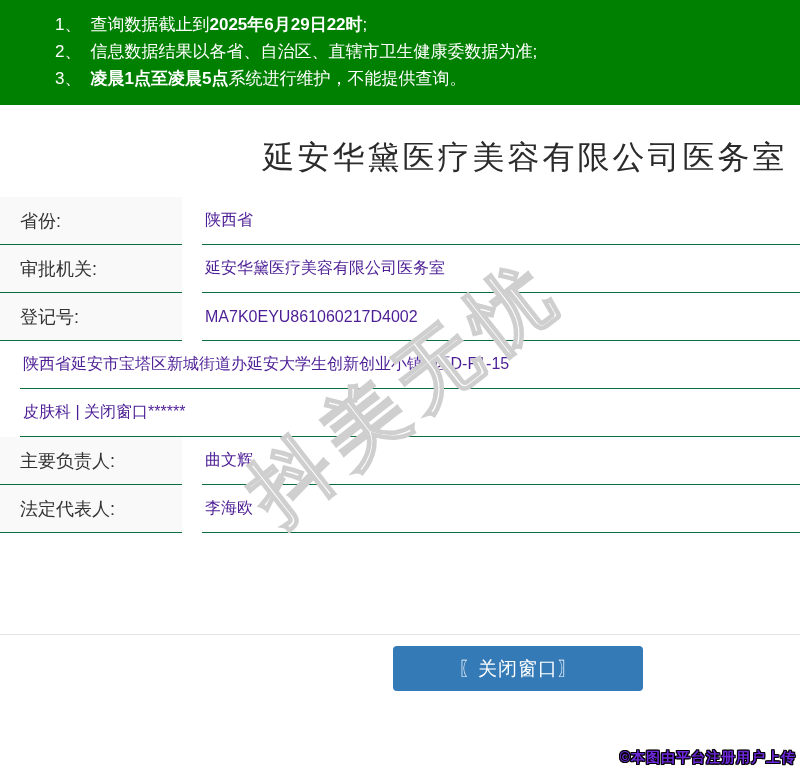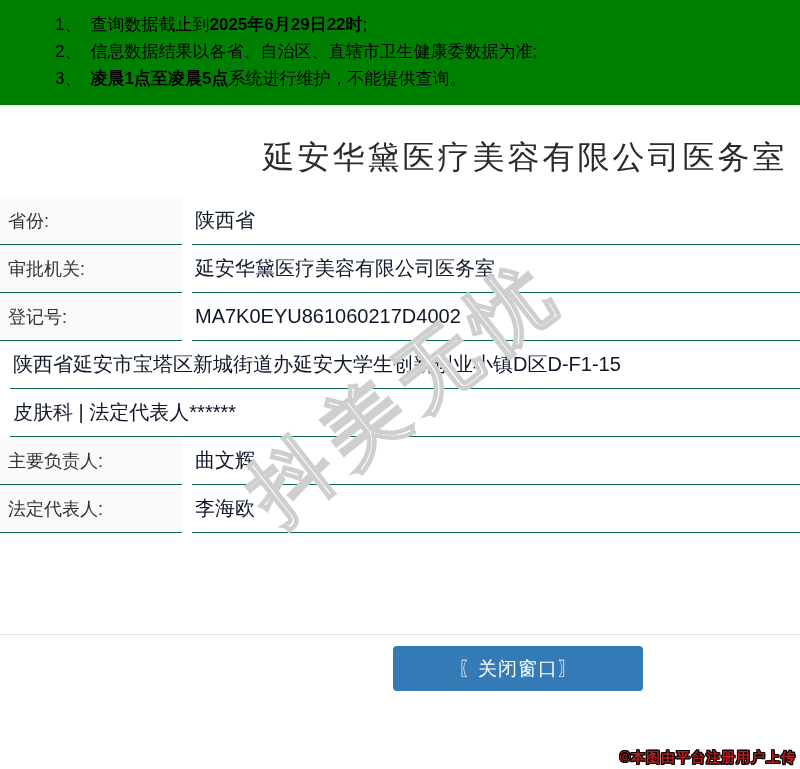--- a/index.html
+++ b/index.html
@@ -1,58 +1,58 @@
 <!DOCTYPE html>
 <html><head>
 <meta charset="utf-8">
 <style>
   * { margin:0; padding:0; box-sizing:border-box; }
   html,body { width:800px; height:769px; overflow:hidden; background:#fff;
               font-family:"Liberation Sans","DejaVu Sans",sans-serif; }
   body { position:relative; }
 
   
-  .notices { background:#008000; color:#000000; padding:11px 10px 13px 55px;
+  .notices { background:#008000; color:#ffffff; padding:11px 10px 13px 55px;
              font-size:17px; line-height:27px; }
   .notice-line b { font-weight:bold; }
   .notice-num { margin-right:9px; }
 
   
   .page-title { margin-top:32px; height:40px; line-height:40px; text-align:center;
                 position:relative; left:125px; font-size:32px; font-weight:400;
                 color:#2b2b2b; letter-spacing:3px; white-space:nowrap; }
 
   
   .info-table { margin-top:20px; }
   .trow { display:flex; height:48px; }
-  .tlabel { width:182px; padding-left:8px; background:#f9f9f9;
+  .tlabel { width:182px; padding-left:20px; background:#f9f9f9;
             border-bottom:1px solid #0a6e3c; display:flex; align-items:center;
             font-size:18px; color:#333; }
-  .tvalue { flex:1; margin-left:10px; padding-left:3px;
+  .tvalue { flex:1; margin-left:20px; padding-left:3px;
             border-bottom:1px solid #0a6e3c; display:flex; align-items:center;
-            font-size:20px; color:#0f172a; white-space:nowrap; }
+            font-size:16px; color:#4c1d95; white-space:nowrap; }
 
   
   .wm-diagonal { position:absolute; left:188px; top:341px; width:420px; height:82px;
                  text-align:center; transform:rotate(-38deg); font-size:80px;
                  font-weight:bold; letter-spacing:12px; color:#fff;
                  -webkit-text-stroke:2px #cfcfcf; z-index:5; pointer-events:none;
                  white-space:nowrap; }
 
   
   .footer-divider { margin-top:101px; border-top:1px solid #e3e3e3; }
   .footer { padding-top:11px; }
   .close-button { display:block; margin-left:393px; width:250px; height:45px;
                   background:#337ab7; color:#fff; font-size:19px; border:none;
                   border-radius:4px; cursor:pointer; letter-spacing:1px;
                   font-family:"Liberation Sans","DejaVu Sans",sans-serif; }
 
   
   .wm-corner { position:absolute; right:4px; bottom:2px; font-size:14px;
-               font-weight:bold; color:#b91c1c; z-index:6; letter-spacing:1px;
+               font-weight:bold; color:#6d28d9; z-index:6; letter-spacing:1px;
                text-shadow:-1px -1px 0 #000, 1px -1px 0 #000, -1px 1px 0 #000,
                            1px 1px 0 #000, 0 1px 0 #000, 0 -1px 0 #000,
                            1px 0 0 #000, -1px 0 0 #000; }
 </style>
 </head>
 <body>
 
 <div class="notices">
   <div class="notice-line"><span class="notice-num">1、</span><span>查询数据截止到</span><b>2025年6月29日22时</b><span>;</span></div>
   <div class="notice-line"><span class="notice-num">2、</span><span>信息数据结果以各省、自治区、直辖市卫生健康委数据为准;</span><b></b><span></span></div>
@@ -71,21 +71,21 @@
     <div class="tvalue">延安华黛医疗美容有限公司医务室</div>
   </div>
   <div class="trow">
     <div class="tlabel">登记号:</div>
     <div class="tvalue">MA7K0EYU861060217D4002</div>
   </div>
   <div class="trow">
     <div class="tvalue">陕西省延安市宝塔区新城街道办延安大学生创新创业小镇D区D-F1-15</div>
   </div>
   <div class="trow">
-    <div class="tvalue">皮肤科 | 法定代表人******</div>
+    <div class="tvalue">皮肤科 | 关闭窗口******</div>
   </div>
   <div class="trow">
     <div class="tlabel">主要负责人:</div>
     <div class="tvalue">曲文辉</div>
   </div>
   <div class="trow">
     <div class="tlabel">法定代表人:</div>
     <div class="tvalue">李海欧</div>
   </div>
 </div>

